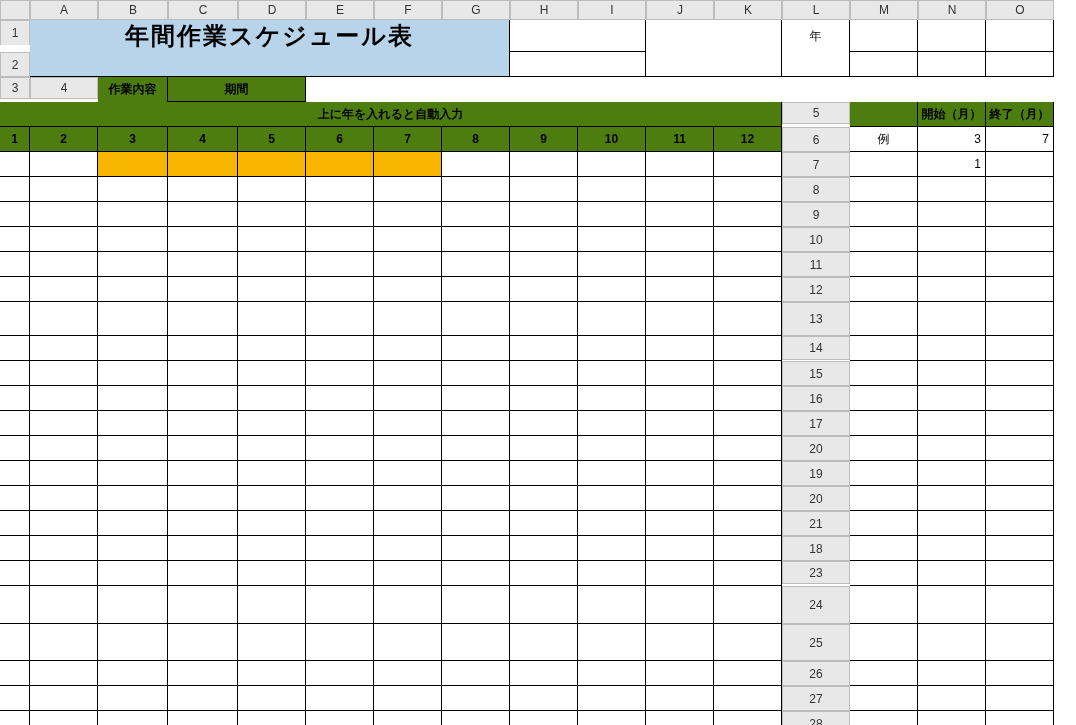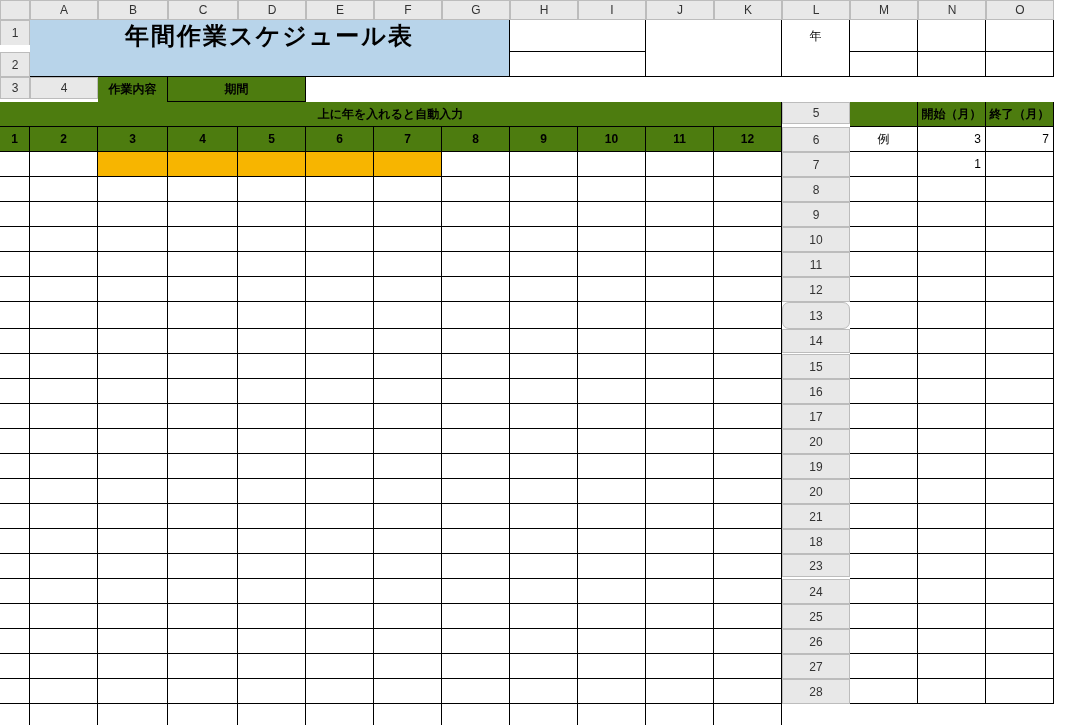--- a/index.html
+++ b/index.html
@@ -227,21 +227,21 @@
     <div class="cell"></div>
     <div class="cell"></div>
     <div class="cell"></div>
     <div class="cell"></div>
     <div class="cell"></div>
     <div class="cell"></div>
     <div class="cell"></div>
     <div class="cell"></div>
     <div class="cell"></div>
     <div class="cell"></div>
-    <div class="rowhdr" style="height: 27px; border-radius: 7px;">13</div>
+    <div class="rowhdr" style="height: 34px;">13</div>
     <div class="cell"></div>
     <div class="cell"></div>
     <div class="cell"></div>
     <div class="cell"></div>
     <div class="cell"></div>
     <div class="cell"></div>
     <div class="cell"></div>
     <div class="cell"></div>
     <div class="cell"></div>
     <div class="cell"></div>
@@ -403,37 +403,37 @@
     <div class="cell"></div>
     <div class="cell"></div>
     <div class="cell"></div>
     <div class="cell"></div>
     <div class="cell"></div>
     <div class="cell"></div>
     <div class="cell"></div>
     <div class="cell"></div>
     <div class="cell"></div>
     <div class="cell"></div>
-    <div class="rowhdr" style="height: 25px;">24</div>
-    <div class="cell"></div>
-    <div class="cell"></div>
-    <div class="cell"></div>
-    <div class="cell"></div>
-    <div class="cell"></div>
-    <div class="cell"></div>
-    <div class="cell"></div>
-    <div class="cell"></div>
-    <div class="cell"></div>
-    <div class="cell"></div>
-    <div class="cell"></div>
-    <div class="cell"></div>
-    <div class="cell"></div>
-    <div class="cell"></div>
-    <div class="cell"></div>
-    <div class="rowhdr" style="height: 25px;">25</div>
+    <div class="rowhdr" style="height: 38px;">24</div>
+    <div class="cell"></div>
+    <div class="cell"></div>
+    <div class="cell"></div>
+    <div class="cell"></div>
+    <div class="cell"></div>
+    <div class="cell"></div>
+    <div class="cell"></div>
+    <div class="cell"></div>
+    <div class="cell"></div>
+    <div class="cell"></div>
+    <div class="cell"></div>
+    <div class="cell"></div>
+    <div class="cell"></div>
+    <div class="cell"></div>
+    <div class="cell"></div>
+    <div class="rowhdr" style="height: 37px;">25</div>
     <div class="cell"></div>
     <div class="cell"></div>
     <div class="cell"></div>
     <div class="cell"></div>
     <div class="cell"></div>
     <div class="cell"></div>
     <div class="cell"></div>
     <div class="cell"></div>
     <div class="cell"></div>
     <div class="cell"></div>

